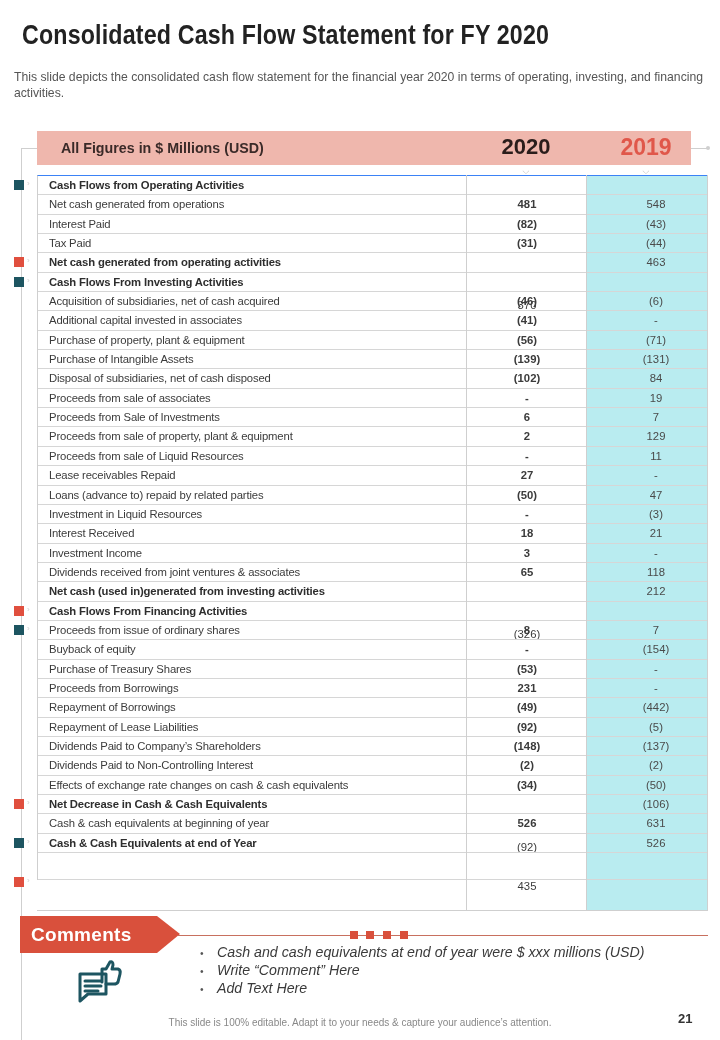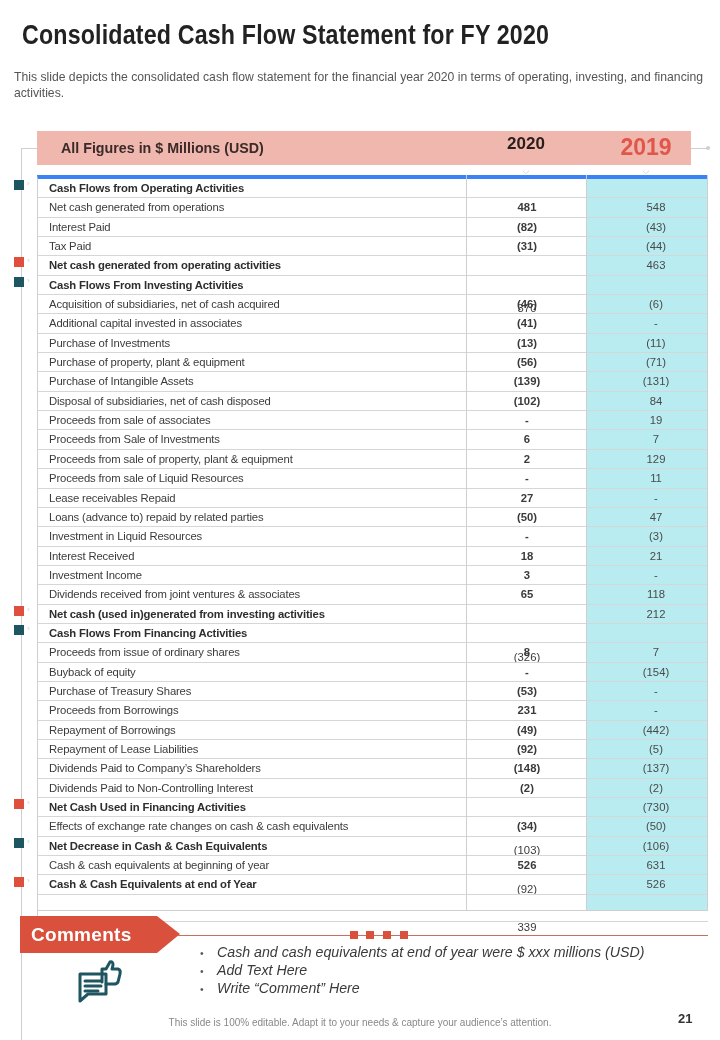--- a/index.html
+++ b/index.html
@@ -37,34 +37,34 @@
       position: absolute; left: 37px; top: 131px; width: 654px; height: 34px;
       background: #efb7ad;
     }
     .header-label {
       position: absolute; left: 61px; top: 139px;
       font-size: 15.5px; font-weight: bold; color: #3a2a28;
       transform: scaleX(0.92); transform-origin: left top; white-space: nowrap;
     }
     .year-2020 {
       position: absolute; left: 466px; width: 120px; top: 134px; text-align: center;
-      font-size: 17px; font-weight: bold; color: #2a1d1b;
+      font-size: 22px; font-weight: bold; color: #2a1d1b;
     }
     .year-2019 {
       position: absolute; left: 586px; width: 120px; top: 134px; text-align: center;
       font-size: 23px; font-weight: bold; color: #e0574a;
     }
     .chev {
       position: absolute; top: 166px; font-size: 9px; color: #c9c9c9; width: 120px; text-align: center;
     }
 
     
     .table {
       position: absolute; left: 37px; top: 175px; width: 671px;
-      border-top: 4px solid #3b82f6; border-left: 1px solid #cfcfcf;
+      border-top: 1px solid #3b82f6; border-left: 1px solid #cfcfcf;
     }
     .col-bg {
       position: absolute; left: 586px; top: 175px; width: 121px; height: 735px; background: #b9ecf0;
     }
     .col-div1 {
       position: absolute; left: 466px; top: 175px; width: 1px; height: 735px; background: #cfcfcf;
     }
     .col-div2 {
       position: absolute; left: 586px; top: 175px; width: 1px; height: 735px; background: #cfcfcf;
     }
@@ -190,25 +190,20 @@
       <span class="label">Acquisition of subsidiaries, net of cash acquired</span>
       <span class="v2020">(46)</span>
       <span class="v2019">(6)</span>
     </div>
     <div class="row">
       <span class="label">Additional capital invested in associates</span>
       <span class="v2020">(41)</span>
       <span class="v2019">-</span>
     </div>
     <div class="row">
-      <span class="label">Purchase of Investments</span>
-      <span class="v2020">(13)</span>
-      <span class="v2019">(11)</span>
-    </div>
-    <div class="row">
       <span class="label">Purchase of property,  plant &amp;  equipment</span>
       <span class="v2020">(56)</span>
       <span class="v2019">(71)</span>
     </div>
     <div class="row">
       <span class="label">Purchase of Intangible Assets</span>
       <span class="v2020">(139)</span>
       <span class="v2019">(131)</span>
     </div>
     <div class="row">
@@ -309,43 +304,38 @@
     <div class="row">
       <span class="label">Dividends Paid to Company’s Shareholders</span>
       <span class="v2020">(148)</span>
       <span class="v2019">(137)</span>
     </div>
     <div class="row">
       <span class="label">Dividends Paid to Non-Controlling Interest</span>
       <span class="v2020">(2)</span>
       <span class="v2019">(2)</span>
     </div>
-    <div class="row bold">
-      <span class="label">Net Cash Used in Financing  Activities</span>
-      <span class="v2020">(103)</span>
-      <span class="v2019">(730)</span>
-    </div>
     <div class="row">
       <span class="label">Effects of exchange rate changes on cash &amp; cash equivalents</span>
       <span class="v2020">(34)</span>
       <span class="v2019">(50)</span>
     </div>
     <div class="row bold">
       <span class="label">Net Decrease in Cash &amp; Cash Equivalents</span>
       <span class="v2020">(92)</span>
       <span class="v2019">(106)</span>
     </div>
     <div class="row">
       <span class="label">Cash &amp; cash equivalents at beginning of year</span>
       <span class="v2020">526</span>
       <span class="v2019">631</span>
     </div>
     <div class="row bold">
       <span class="label">Cash &amp; Cash Equivalents  at end of Year</span>
-      <span class="v2020">339</span>
+      <span class="v2020">435</span>
       <span class="v2019">526</span>
     </div>
     <div class="row" style="height: 27px;">
       <span class="label"></span>
       <span class="v2020"></span>
       <span class="v2019"></span>
     </div>
   </div>
 
 <div class="col-div1"></div>
@@ -385,18 +375,18 @@
     <path d="M4 16 H30 V36 H12 L4 43 Z"></path>
     <line x1="9" y1="23" x2="25" y2="23"></line>
     <line x1="9" y1="28" x2="25" y2="28"></line>
     <line x1="9" y1="33" x2="22" y2="33"></line>
     <path d="M26 24 V11 H30 L34 4 Q37 3 37 7 L36 11 H42 Q45 12 44 16 L42 24 Q41 26 38 26 H30"></path>
   </svg>
 </div>
 
 <ul class="bullets">
   <li><span class="dot">•</span><span>Cash and cash equivalents at end of year were $ xxx millions (USD)</span></li>
+  <li><span class="dot">•</span><span>Write “Comment” Here</span></li>
   <li><span class="dot">•</span><span>Add Text Here</span></li>
-  <li><span class="dot">•</span><span>Write “Comment” Here</span></li>
 </ul>
 
 <div class="footer-note">This slide is 100% editable.  Adapt it to your needs &amp; capture your audience’s attention.</div>
 <div class="page-num">21</div>
 
 </body></html>

